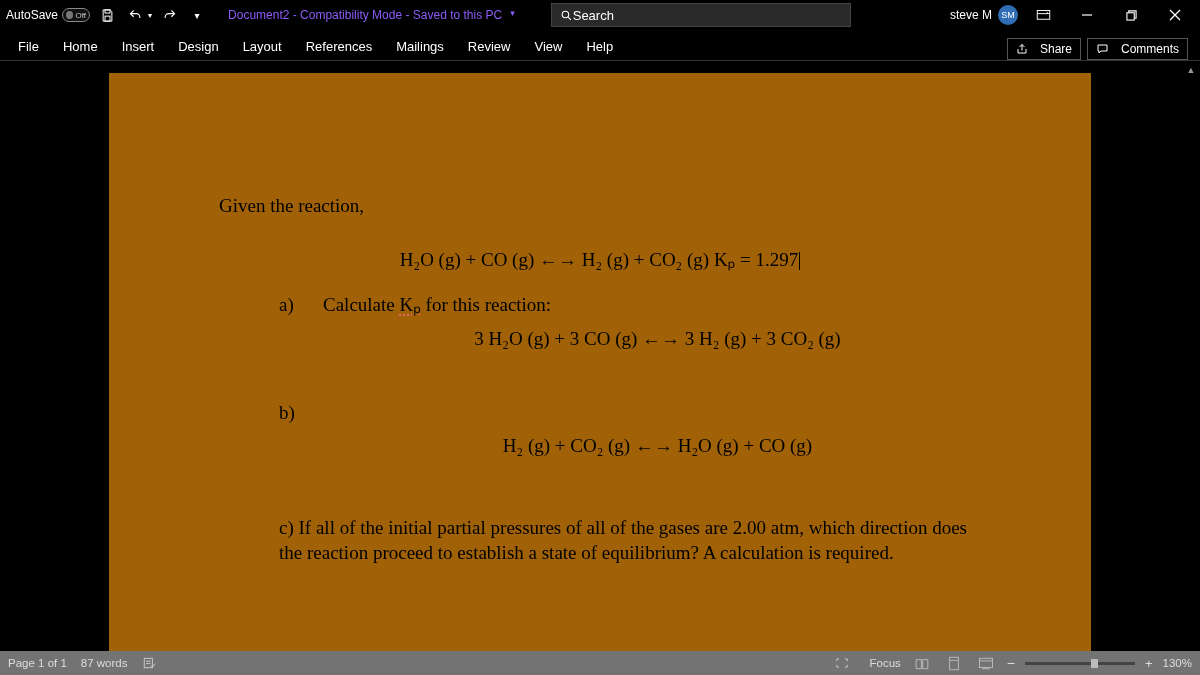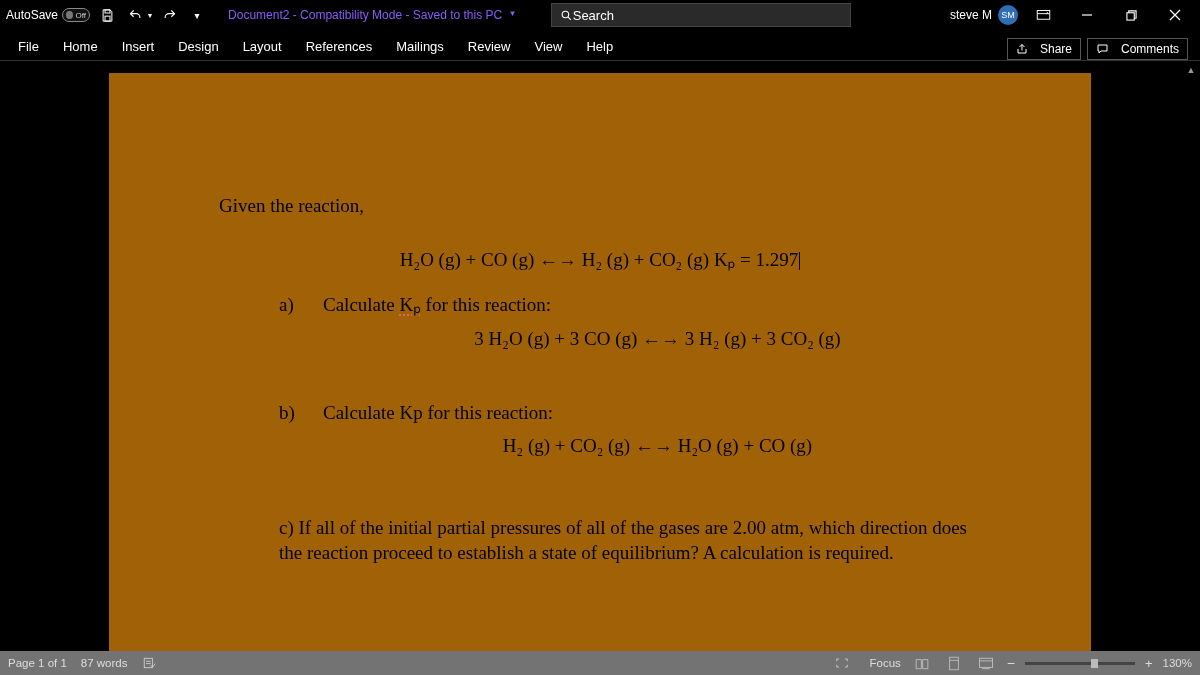--- a/index.html
+++ b/index.html
@@ -215,21 +215,20 @@
   <div class="page">
     <div class="intro">Given the reaction,</div>
     <div class="eq"><span>H₂O (g) + CO (g) ←→ H₂ (g) + CO₂ (g)   Kₚ = 1.297</span><span class="cursor"></span></div>
     <div class="item">
       <span class="lbl">a)</span>
       <span class="txt"><span>Calculate </span><span class="squiggle">Kₚ</span><span> for this reaction:</span></span>
     </div>
     <div class="eq-sub">3 H₂O (g) + 3 CO (g) ←→ 3 H₂ (g) + 3 CO₂ (g)</div>
     <div class="item">
       <span class="lbl">b)</span>
-      <span class="txt">Calculate Kp for this reaction:</span>
     </div>
     <div class="eq-sub" style="margin-bottom:4px">H₂ (g) + CO₂ (g) ←→ H₂O (g) + CO (g)</div>
     <div class="para-c">c) If all of the initial partial pressures of all of the gases are 2.00 atm, which direction does the reaction proceed  to establish a state of equilibrium?  A calculation is required.</div>
   </div>
 </div>
 
 <div class="statusbar">
   <span>Page 1 of 1</span>
   <span>87 words</span>
   <span class="sb-btn">

